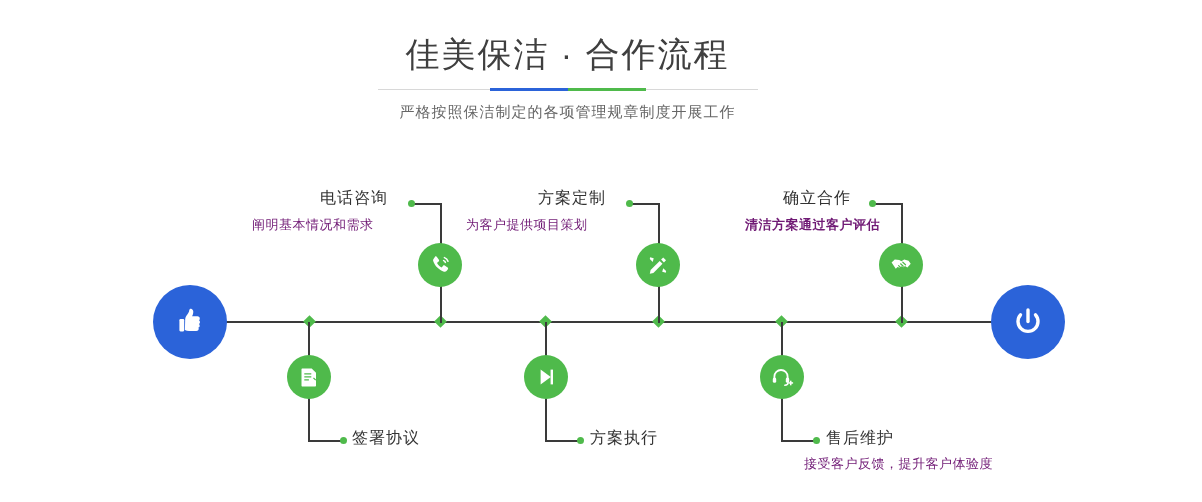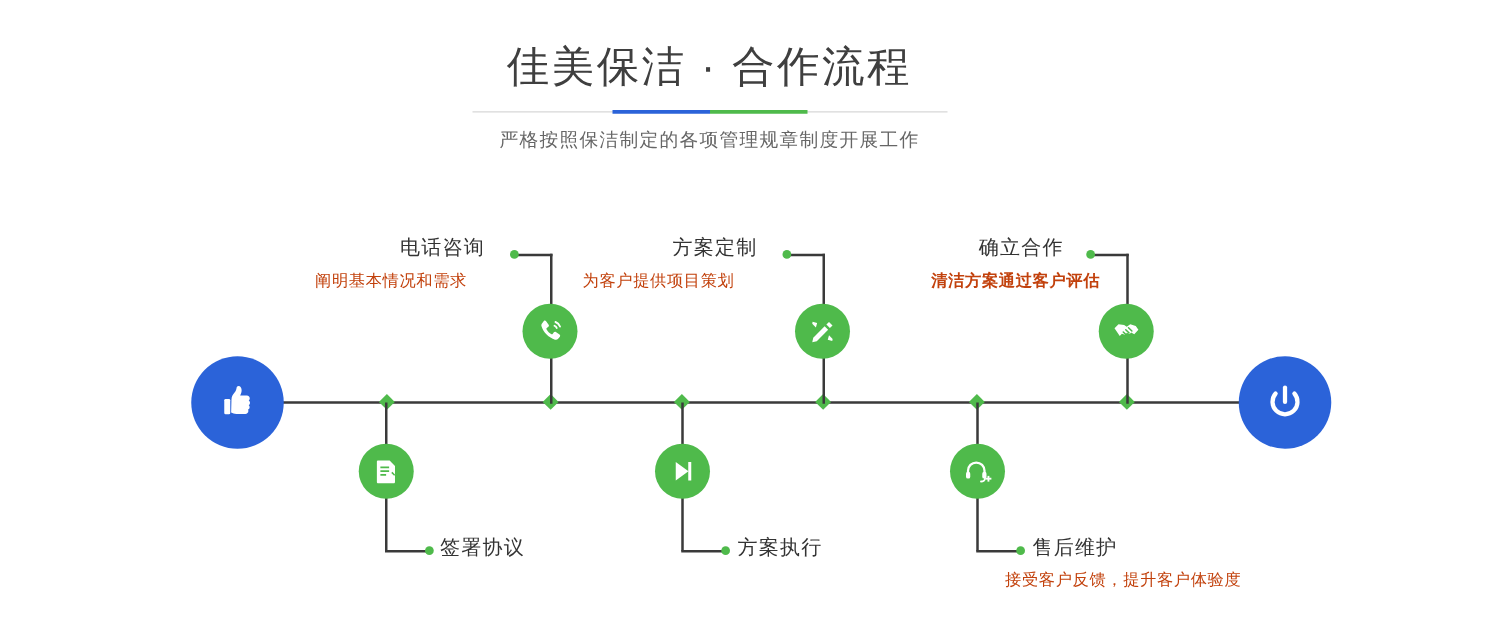--- a/index.html
+++ b/index.html
@@ -140,21 +140,21 @@
   .label-title {
     position: absolute;
     font-size: 16px;
     color: #333333;
     white-space: nowrap;
     letter-spacing: 1px;
   }
   .label-desc {
     position: absolute;
     font-size: 13px;
-    color: #c2410c;
+    color: #701a75;
     white-space: nowrap;
     letter-spacing: 0.5px;
   }
 </style>
 </head>
 <body>
 
 <div id="stage">
 
   <div class="header">

